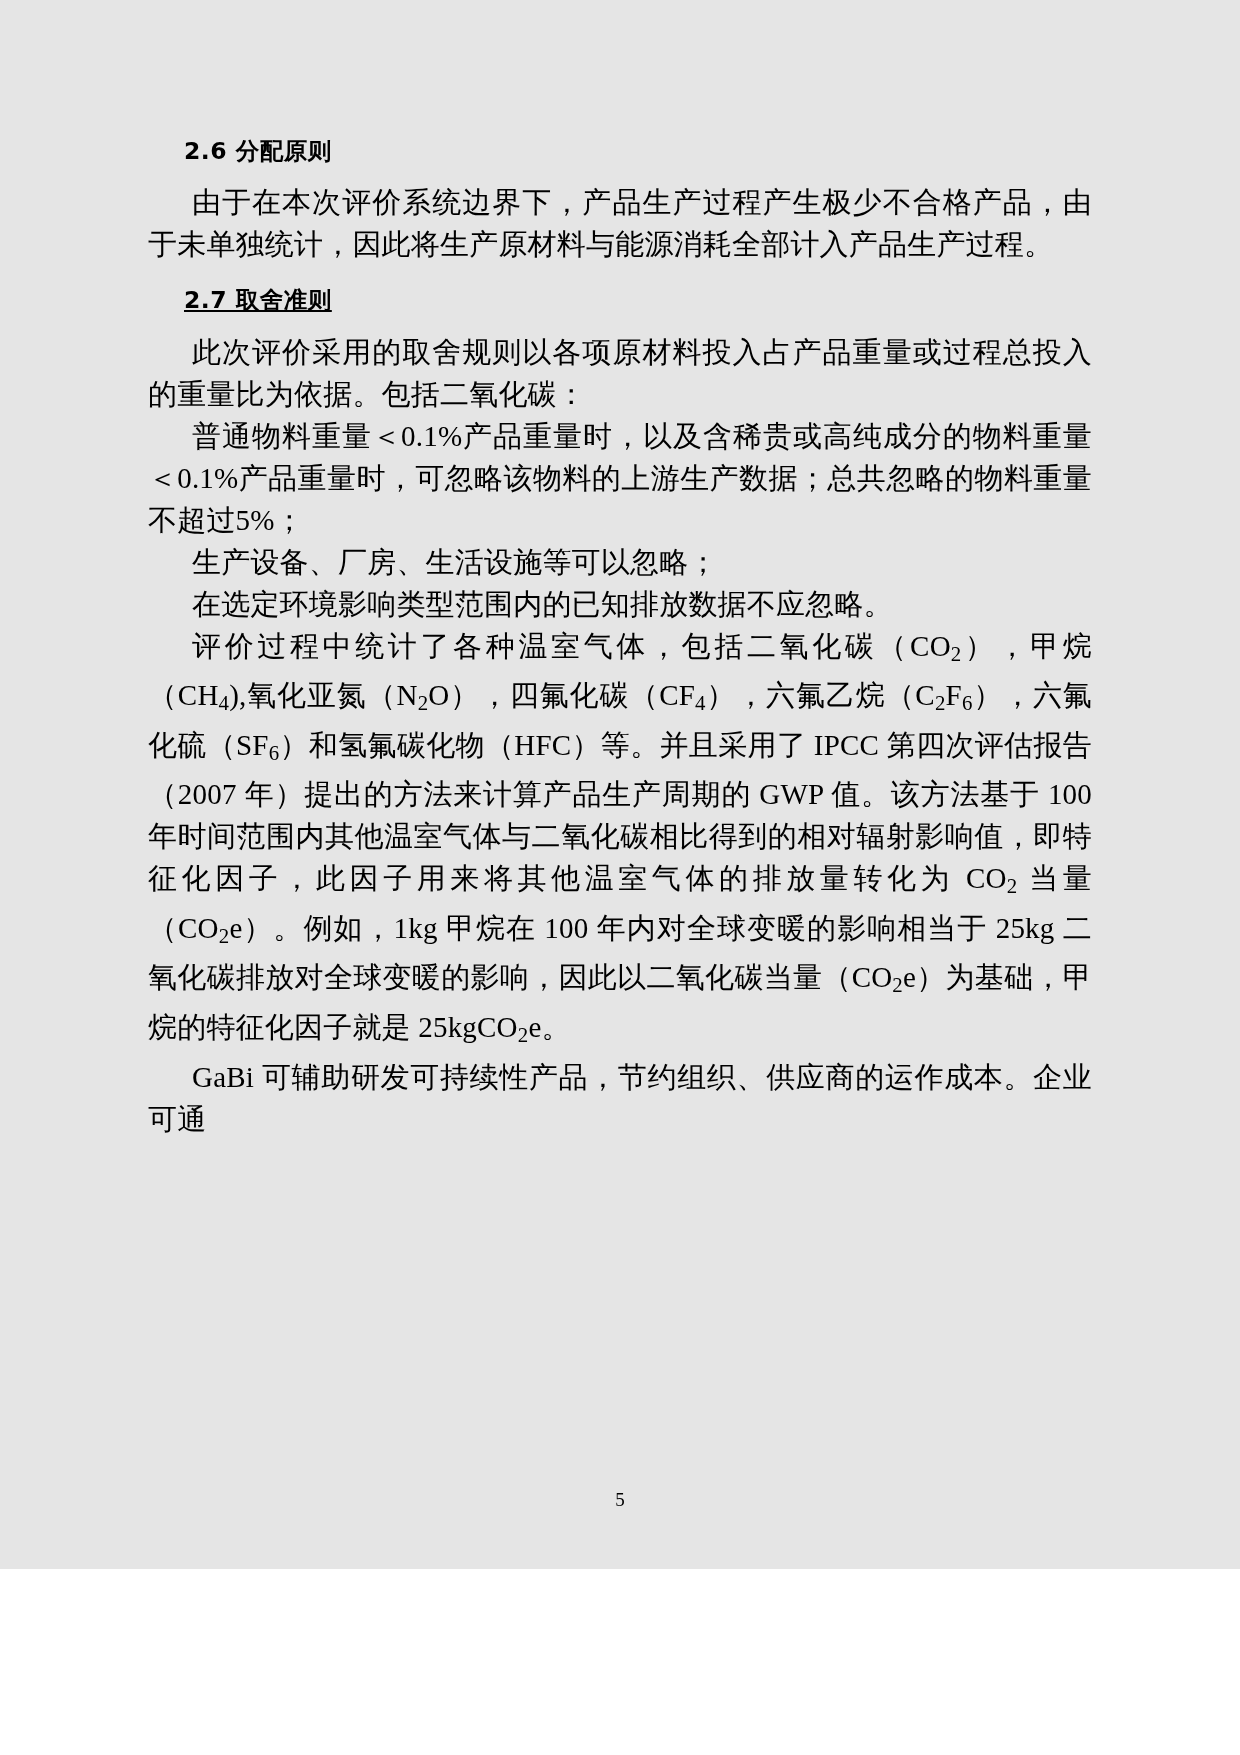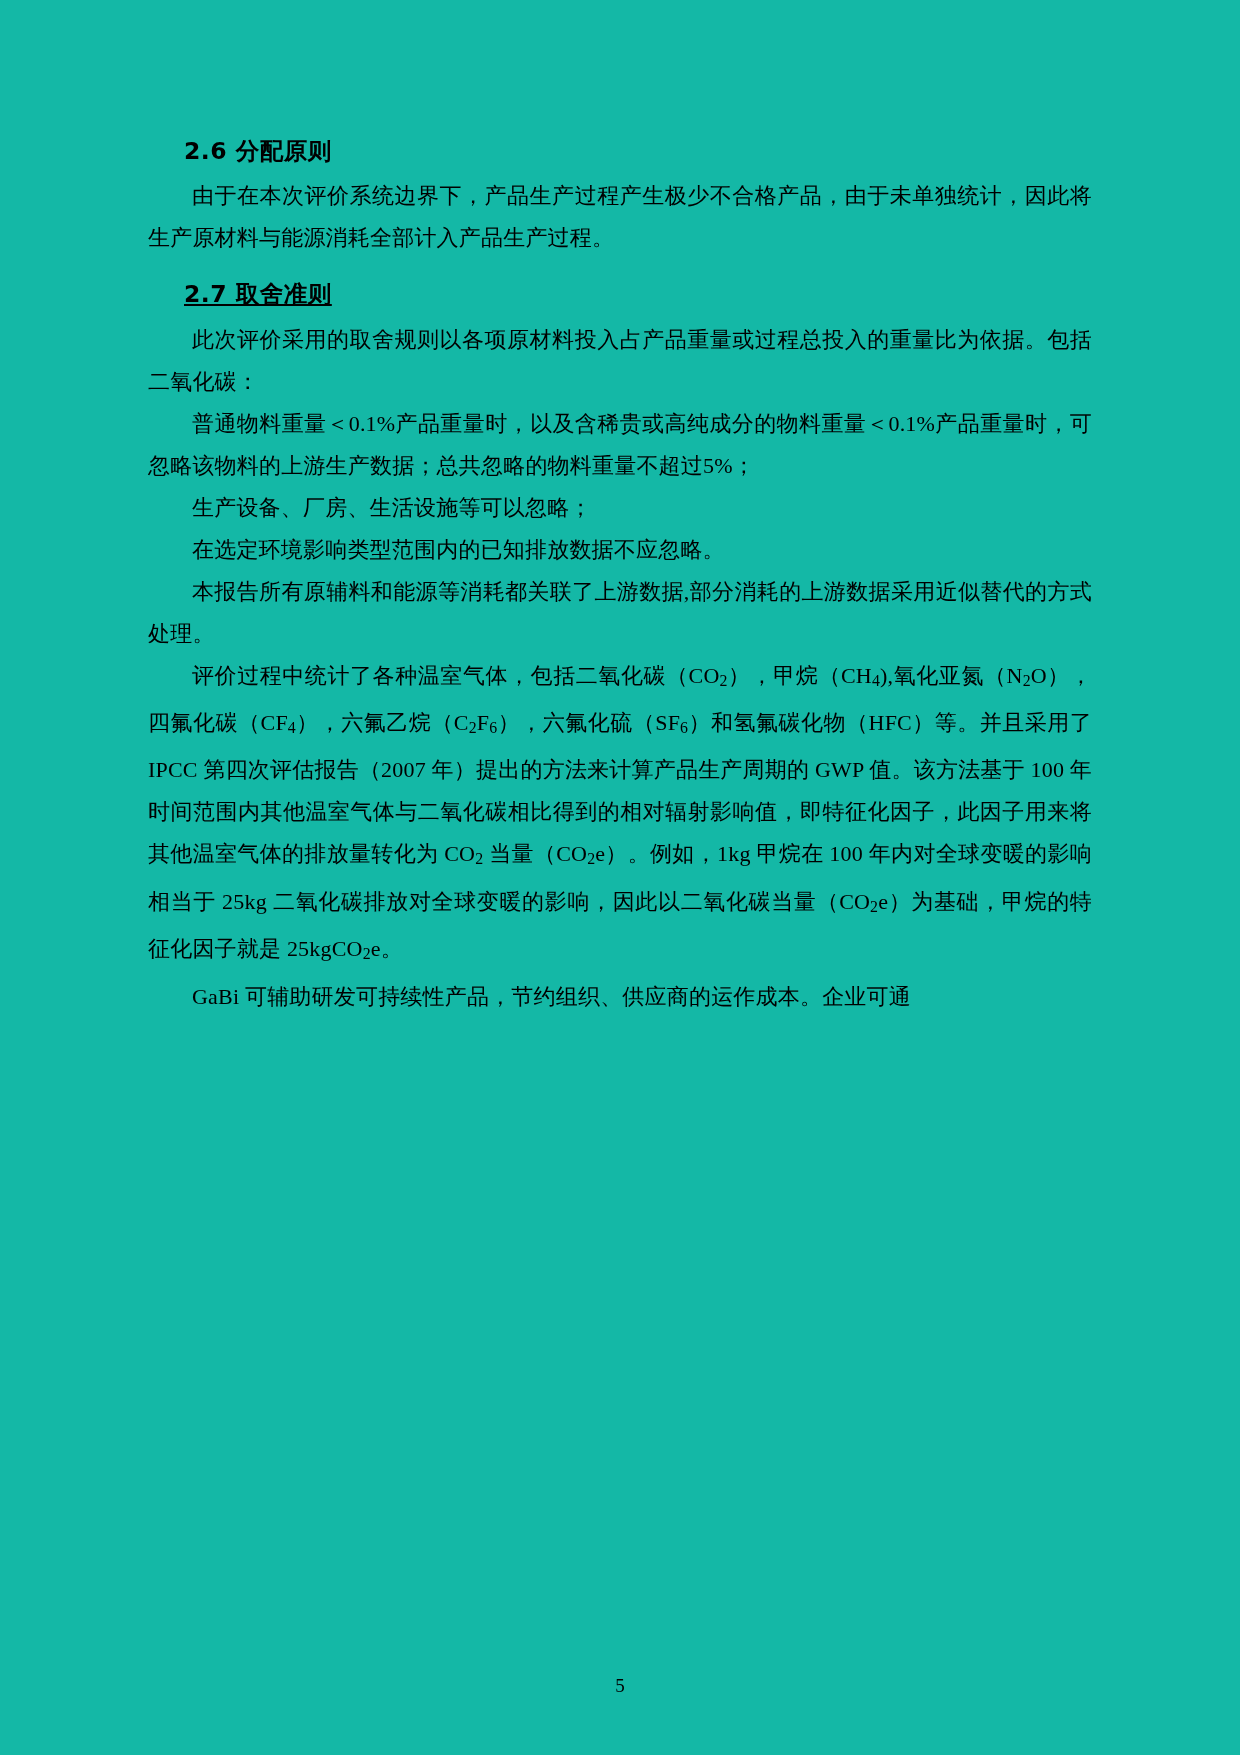--- a/index.html
+++ b/index.html
@@ -2,23 +2,23 @@
 <html><head>
 <meta charset="utf-8">
 <style>
   html, body {
     margin: 0;
     padding: 0;
     background: #ffffff;
   }
   .page {
     width: 1240px;
-    height: 1755px;
+    height: 1569px;
     position: relative;
-    background: #14b8a6;
+    background: #e5e5e5;
     box-sizing: border-box;
     padding: 120px 148px 60px 148px;
     font-family: "Liberation Serif", "DejaVu Serif", serif;
     color: #000000;
   }
   .doc-body {
     width: 100%;
   }
   h2.heading {
     font-family: "DejaVu Sans", "Liberation Sans", sans-serif;
@@ -27,23 +27,23 @@
     line-height: 1.5;
     margin: 14px 0 6px 0;
     padding-left: 36px;
     letter-spacing: 0.5px;
   }
   h2.heading.tight {
     margin-top: 18px;
     text-decoration: underline;
   }
   p.para {
-    font-size: 22px;
+    font-size: 29px;
     line-height: 42px;
-    margin: 0 0 0 0;
+    margin: 12px 0 0 0;
     text-indent: 44px;
     text-align: justify;
     text-justify: inter-ideograph;
     letter-spacing: 0.2px;
   }
   p.para + p.para {
     margin-top: 0;
   }
   sub {
     font-size: 0.72em;
@@ -67,21 +67,20 @@
   <div class="doc-body">
 
     <h2 class="heading">2.6 分配原则</h2>
     <p class="para">由于在本次评价系统边界下，产品生产过程产生极少不合格产品，由于未单独统计，因此将生产原材料与能源消耗全部计入产品生产过程。</p>
 
     <h2 class="heading tight">2.7 取舍准则</h2>
     <p class="para">此次评价采用的取舍规则以各项原材料投入占产品重量或过程总投入的重量比为依据。包括二氧化碳：</p>
     <p class="para">普通物料重量＜0.1%产品重量时，以及含稀贵或高纯成分的物料重量＜0.1%产品重量时，可忽略该物料的上游生产数据；总共忽略的物料重量不超过5%；</p>
     <p class="para">生产设备、厂房、生活设施等可以忽略；</p>
     <p class="para">在选定环境影响类型范围内的已知排放数据不应忽略。</p>
-    <p class="para">本报告所有原辅料和能源等消耗都关联了上游数据,部分消耗的上游数据采用近似替代的方式处理。</p>
 
     <p class="para">
       <span>评价过程中统计了各种温室气体，包括二氧化碳（CO</span><sub>2</sub><span>），甲烷（CH</span><sub>4</sub><span>),氧化亚氮（N</span><sub>2</sub><span>O），四氟化碳（CF</span><sub>4</sub><span>），六氟乙烷（C</span><sub>2</sub><span>F</span><sub>6</sub><span>），六氟化硫（SF</span><sub>6</sub><span>）和氢氟碳化物（HFC）等。并且采用了 IPCC 第四次评估报告（2007 年）提出的方法来计算产品生产周期的 GWP 值。该方法基于 100 年时间范围内其他温室气体与二氧化碳相比得到的相对辐射影响值，即特征化因子，此因子用来将其他温室气体的排放量转化为 CO</span><sub>2</sub><span> 当量（CO</span><sub>2</sub><span>e）。例如，1kg 甲烷在 100 年内对全球变暖的影响相当于 25kg 二氧化碳排放对全球变暖的影响，因此以二氧化碳当量（CO</span><sub>2</sub><span>e）为基础，甲烷的特征化因子就是 25kgCO</span><sub>2</sub><span>e。</span>
     </p>
 
     <p class="para">GaBi 可辅助研发可持续性产品，节约组织、供应商的运作成本。企业可通</p>
 
   </div>
 
   <div class="footer">5</div>

